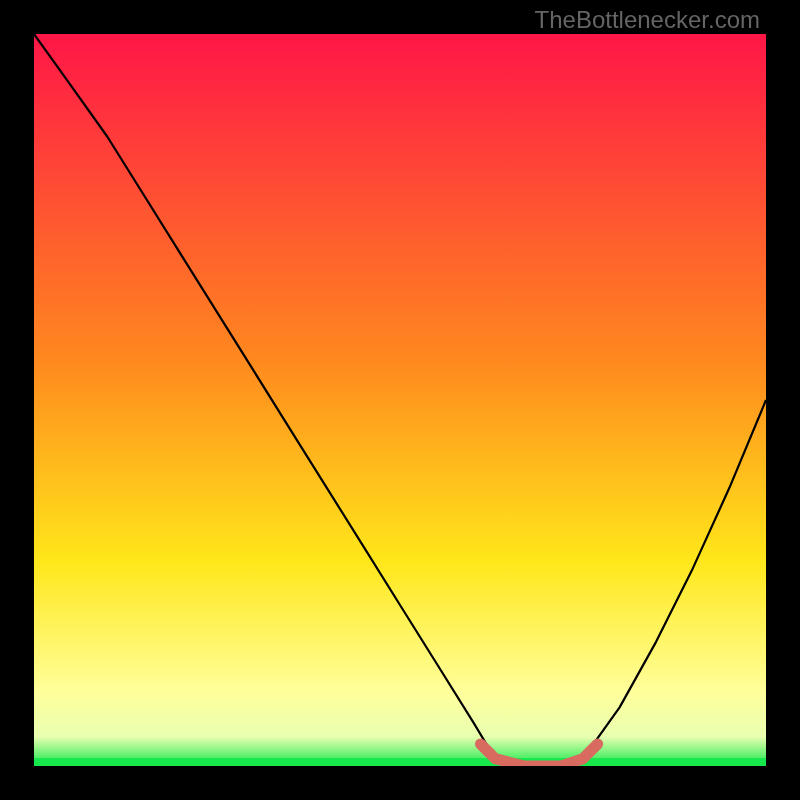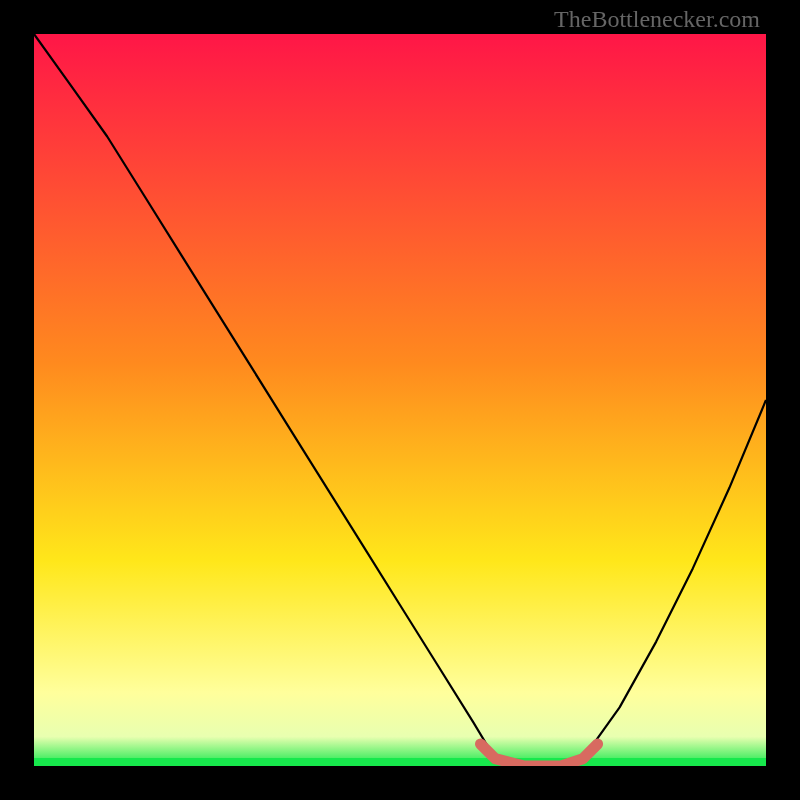--- a/index.html
+++ b/index.html
@@ -1,16 +1,16 @@
 <!DOCTYPE html>
 <html><head>
 <meta charset="utf-8">
 <style>
   html,body{margin:0;padding:0;width:800px;height:800px;background:#000;overflow:hidden;font-family:Arial,Helvetica,sans-serif;}
-  .frame{position:absolute;left:0;top:0;width:800px;height:800px;background:#000;font-family:Liberation Serif, serif;}
+  .frame{position:absolute;left:0;top:0;width:800px;height:800px;background:#000;}
   .plot{position:absolute;left:34px;top:34px;width:732px;height:732px;overflow:hidden;}
   .wm{position:absolute;top:6px;right:40px;color:#656565;font-size:24px;font-weight:400;letter-spacing:0px;}
   svg{display:block;}
 </style>
 </head>
 <body>
 
 <div class="frame">
   <div class="wm">TheBottlenecker.com</div>
   <div class="plot">

